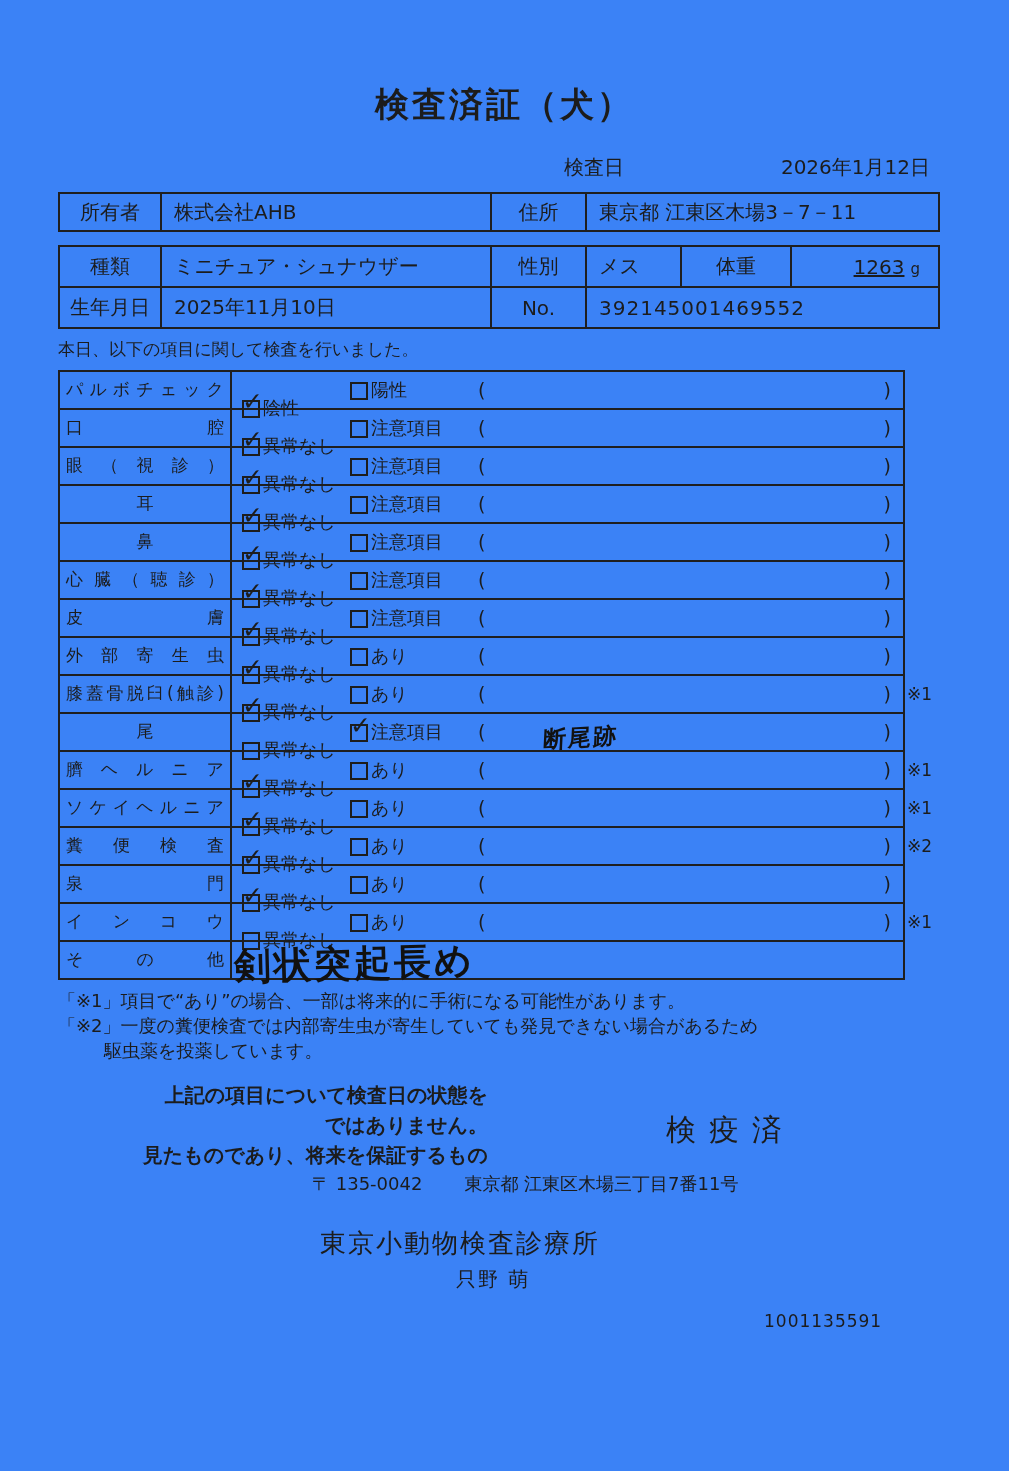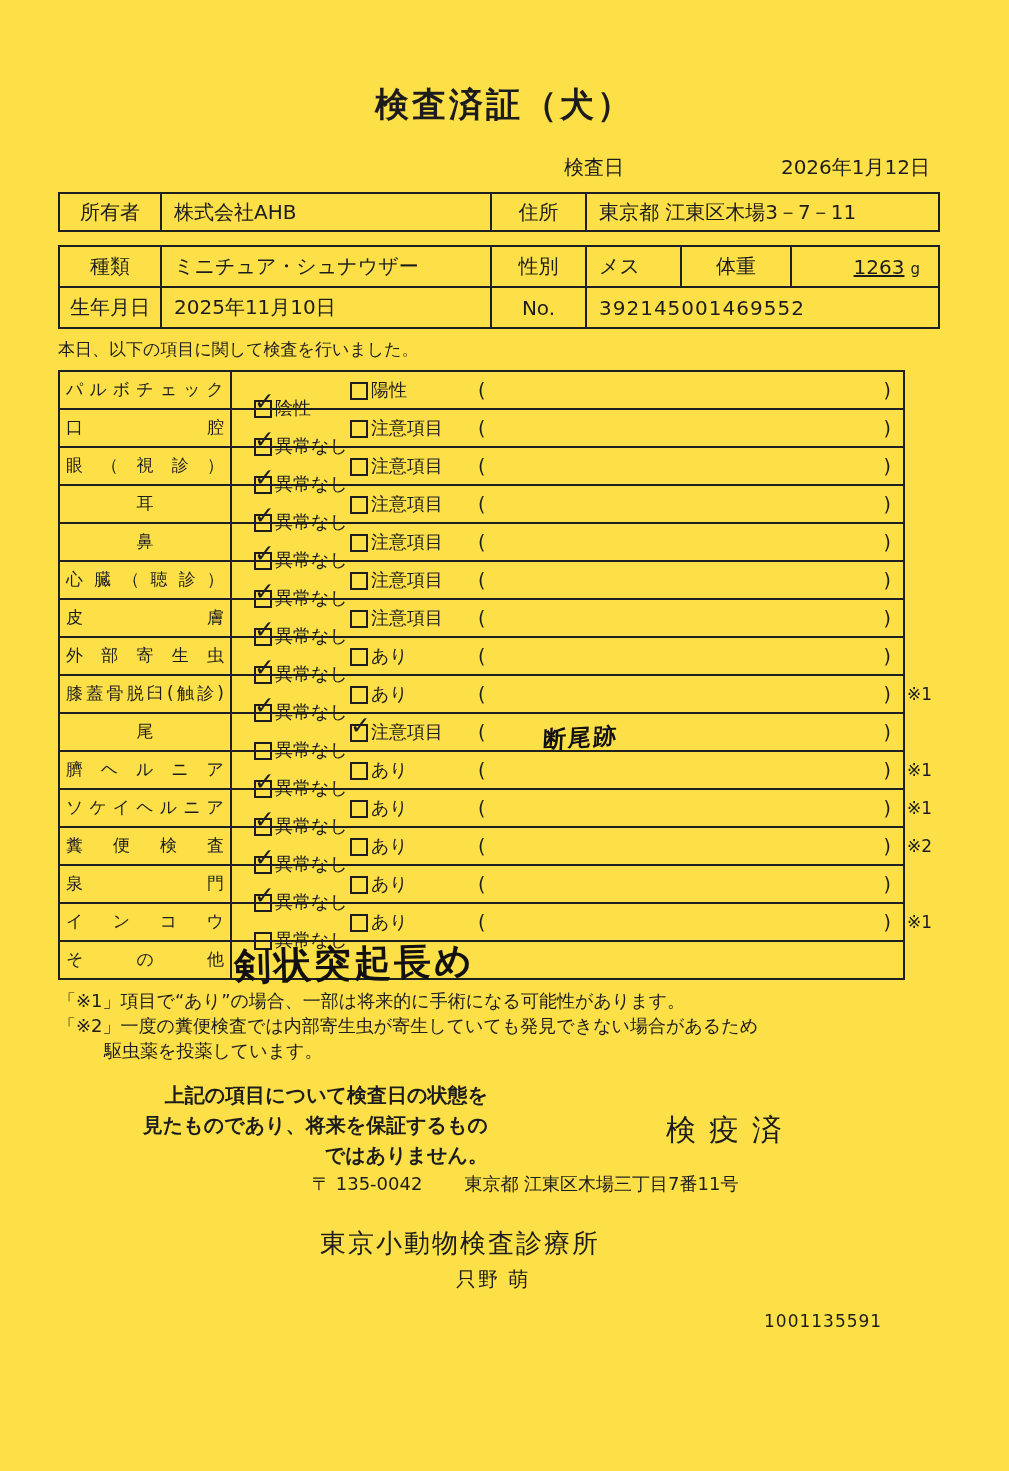--- a/index.html
+++ b/index.html
@@ -1,17 +1,17 @@
 <!DOCTYPE html>
 <html><head>
 <meta charset="utf-8">
 <style>
   html,body{margin:0;padding:0;background:#ffffff;}
   .page{
-    width:1009px;height:1471px;background:#fde047;color:#1c1c1c;
+    width:1009px;height:1471px;background:#3b82f6;color:#1c1c1c;
     font-family:"DejaVu Sans",sans-serif;box-sizing:border-box;
     padding-top:82px;overflow:hidden;position:relative;
   }
   .title{text-align:center;font-size:34px;font-weight:bold;letter-spacing:3px;}
   .content{margin-left:58px;width:880px;}
   .insp-row{display:flex;margin-top:26px;font-size:20px;align-items:flex-end;}
   .insp-label{margin-left:506px;}
   .insp-date{margin-left:auto;margin-right:8px;}
   table{border-collapse:collapse;table-layout:fixed;}
   td{border:2px solid #1f1f1f;overflow:hidden;white-space:nowrap;}
@@ -28,21 +28,21 @@
   .no-val{letter-spacing:1px;}
   .intro{margin-top:9px;font-size:17px;font-weight:500;}
   
   .exam{margin-top:9px;width:847px;border:2px solid #1f1f1f;box-sizing:border-box;}
   .erow{display:flex;height:36px;border-bottom:2px solid #1f1f1f;position:relative;}
   .erow:last-child{border-bottom:none;border-radius:12px;}
   .elabel{width:158px;padding:0 6px;border-right:2px solid #1f1f1f;font-size:17px;
           line-height:35px;text-align:justify;text-align-last:justify;flex-shrink:0;}
   .eopts{flex:1;display:flex;align-items:center;font-size:18px;position:relative;}
   .opt{display:flex;align-items:center;}
-  .opt1{width:118px;padding-left:22px;box-sizing:border-box;margin-top:35px;}
+  .opt1{width:118px;padding-left:10px;box-sizing:border-box;margin-top:35px;}
   .opt2{width:128px;}
   .cb{width:14px;height:14px;border:2px solid #1d1d1d;margin-right:3px;position:relative;
       top:1px;flex-shrink:0;display:inline-block;}
   .cb.checked::after{content:"✓";position:absolute;font-size:25px;font-weight:bold;
       color:#1d1d1d;left:-2px;top:-13px;line-height:1;}
   .paren{font-size:19px;}
   .note{flex:1;padding-left:58px;}
   .pclose{margin-right:12px;}
   .marker{position:absolute;right:-46px;top:50%;transform:translateY(-50%);
       font-size:17px;width:42px;text-align:left;}
@@ -409,22 +409,22 @@
 
     <div class="notes">
       <div>「※1」項目で“あり”の場合、一部は将来的に手術になる可能性があります。</div>
       <div>「※2」一度の糞便検査では内部寄生虫が寄生していても発見できない場合があるため</div>
       <div class="note-indent">駆虫薬を投薬しています。</div>
     </div>
 
     <div class="bottom-row">
       <div class="disclaimer">
         <div>上記の項目について検査日の状態を</div>
+        <div>ではありません。</div>
         <div>見たものであり、将来を保証するもの</div>
-        <div>ではありません。</div>
       </div>
       <div class="stamp">検疫済</div>
     </div>
 
     <div class="postal-line">
       <span class="postal-code">〒 135-0042</span>
       <span>東京都 江東区木場三丁目7番11号</span>
     </div>
 
 

